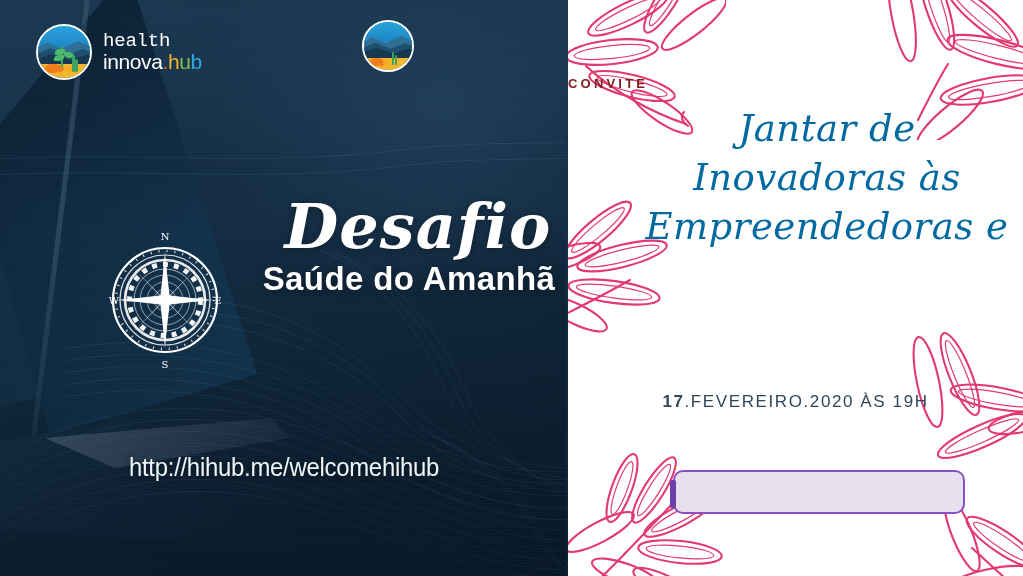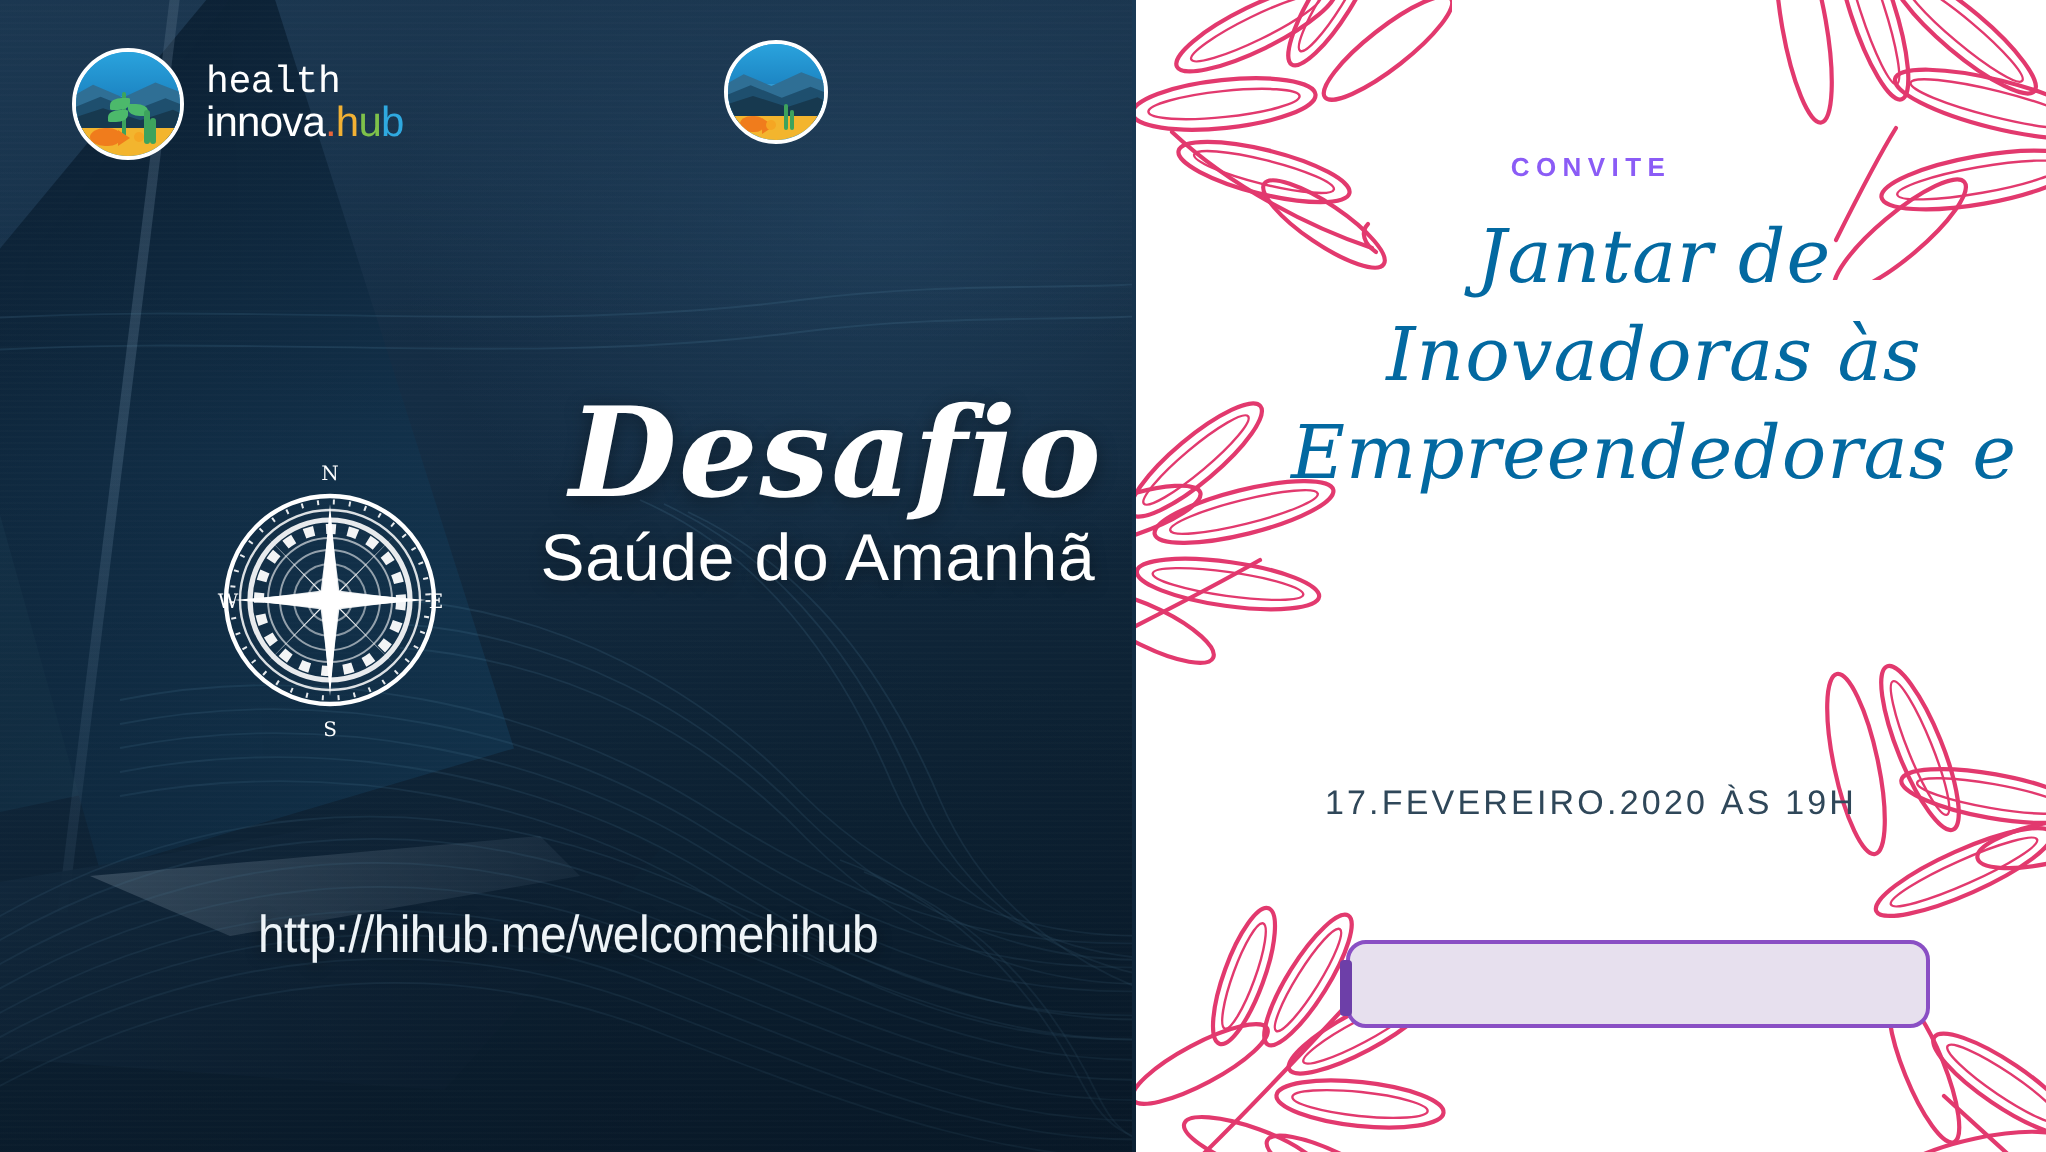--- a/index.html
+++ b/index.html
@@ -106,21 +106,21 @@
 
   
   #headline{position:absolute;left:244px;top:196px;width:330px;}
   #title-script{
     font-family:"DejaVu Serif",serif;font-style:italic;font-weight:700;
     font-size:62px;color:#ffffff;letter-spacing:1px;text-align:center;
     line-height:1;margin:0 0 2px 18px;
     text-shadow:0 2px 10px rgba(0,0,0,.35);
   }
   #title-sub{
-    font-size:33px;font-weight:400;color:#ffffff;text-align:center;
+    font-size:33px;font-weight:700;color:#ffffff;text-align:center;
     letter-spacing:.4px;margin:0;text-shadow:0 2px 8px rgba(0,0,0,.35);
   }
   #site-url{
     position:absolute;left:0;top:452px;width:568px;text-align:center;
     color:#eef4f8;font-size:26px;font-weight:400;letter-spacing:-.3px;
     font-family:"Liberation Sans Narrow","Liberation Sans",sans-serif;
     transform:scaleX(.92);
     text-shadow:0 2px 8px rgba(0,0,0,.45);
   }
 
@@ -132,34 +132,34 @@
   .floral{position:absolute;}
   .floral svg{display:block;}
   #fl-tl{left:-32px;top:-26px;width:190px;height:165px;}
   #fl-tr{left:300px;top:-40px;width:200px;height:180px;transform:scaleX(-1) translateX(0);}
   #fl-ml{left:-42px;top:196px;width:165px;height:150px;}
   #fl-mr{left:318px;top:330px;width:170px;height:160px;transform:scaleX(-1);}
   #fl-bl{left:-8px;top:452px;width:175px;height:150px;}
   #fl-br{left:330px;top:498px;width:160px;height:120px;transform:scaleX(-1);}
 
   #convite{
-    position:absolute;left:0;top:76px;width:455px;text-align:center;
-    color:#8b5cf6;font-size:13px;font-weight:600;letter-spacing:3.2px;
+    position:absolute;left:0;top:76px;width:455px;
+    color:#7f1d1d;font-size:13px;font-weight:600;letter-spacing:3.2px;
   }
   #invite-title{
     position:absolute;left:0;top:104px;width:496px;text-align:center;
     font-family:"DejaVu Serif",serif;font-style:italic;font-weight:400;
     color:#0369a1;font-size:37px;line-height:1.33;letter-spacing:.5px;padding-left:11px;
   }
   #invite-title div{white-space:nowrap;}
   #invite-date{
     position:absolute;left:0;top:392px;width:455px;text-align:center;
     color:#2f4759;font-size:17px;letter-spacing:1.6px;font-weight:500;
   }
-  #invite-date b{font-weight:400;}
+  #invite-date b{font-weight:700;}
   #name-field{
     position:absolute;left:105px;top:470px;width:292px;height:44px;
     background:#e7e0ee;border:2px solid #8a4fc4;border-radius:10px;
     box-sizing:border-box;
   }
   #name-field-tab{
     position:absolute;left:-5px;top:8px;width:6px;height:28px;
     background:#6d3fa8;border-radius:2px;
   }
   #divider{

